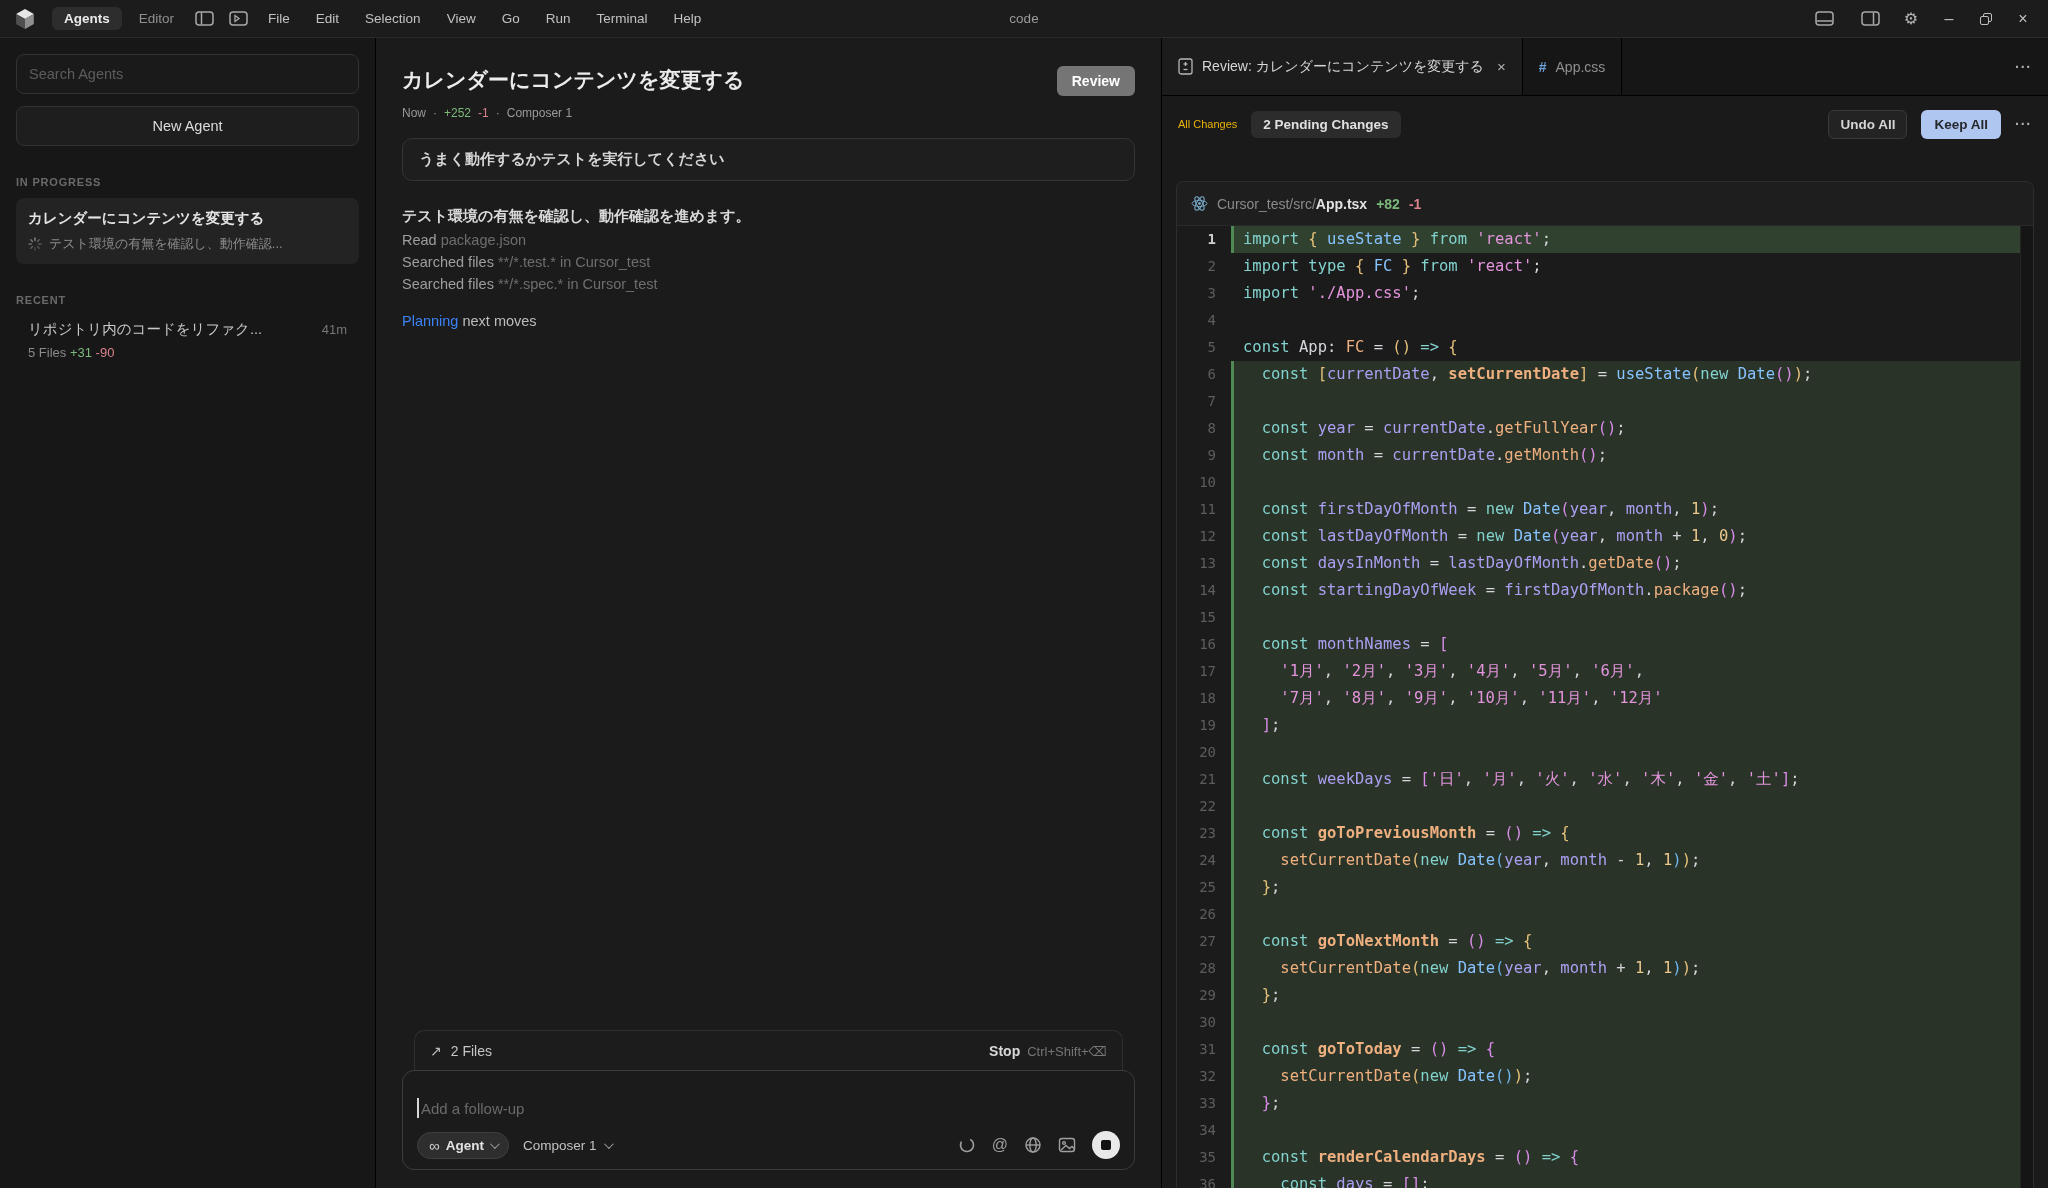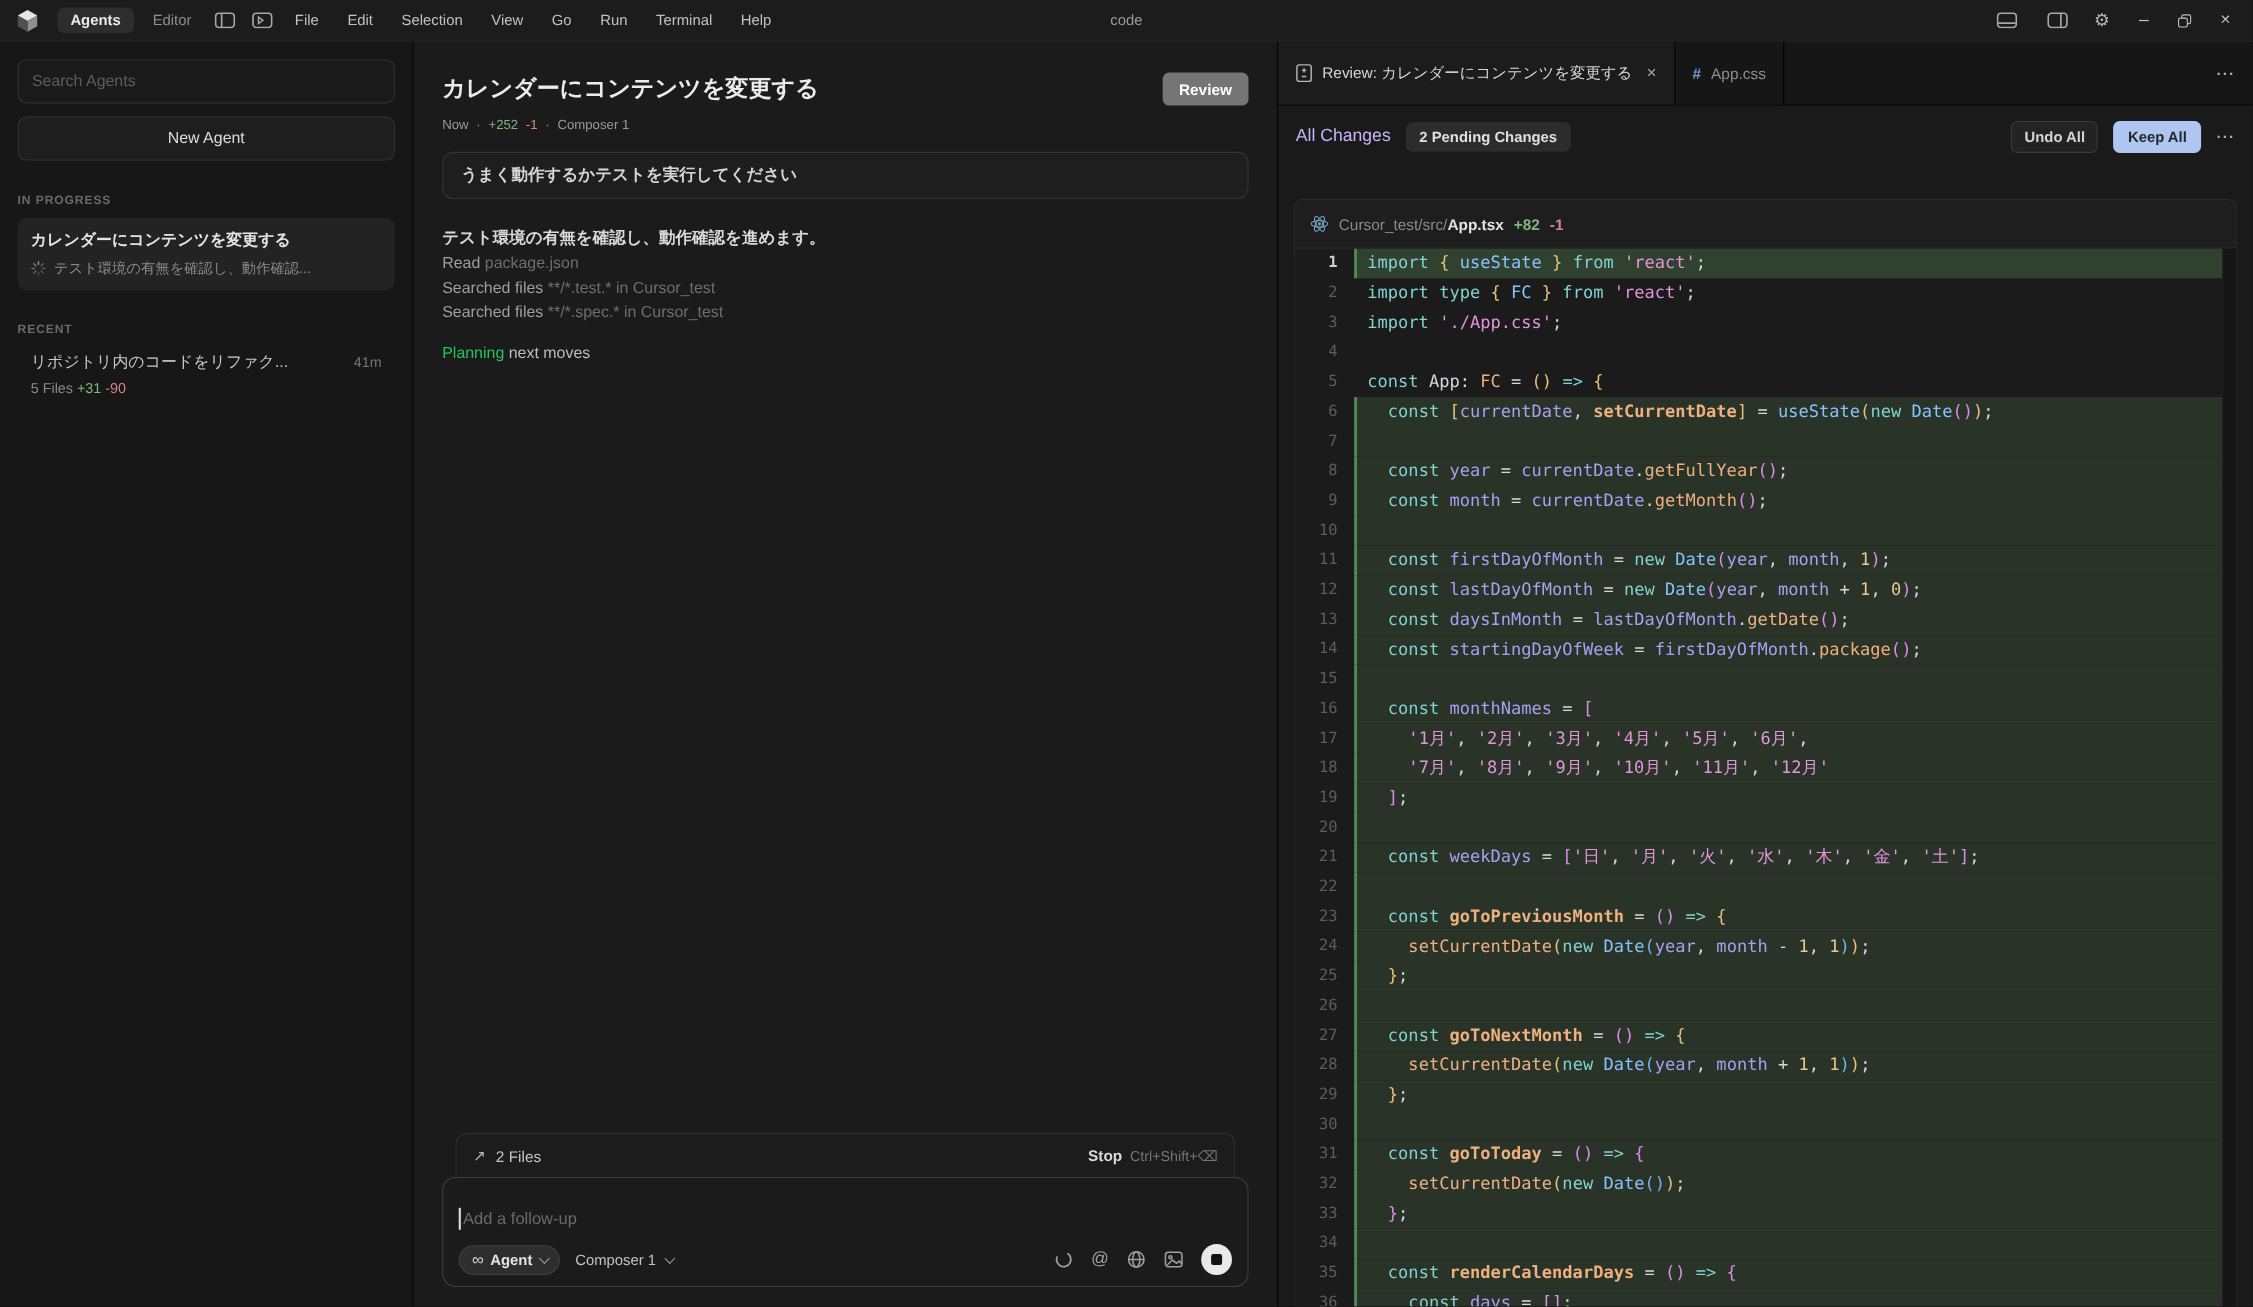--- a/index.html
+++ b/index.html
@@ -50,21 +50,21 @@
   .thread-head { margin-top:28px; display:flex; align-items:flex-start; }
   .thread-title { font-size:21px; font-weight:700; color:#ececec; flex:1; }
   .review-btn { background:#757575; color:#fff; font-size:14px; font-weight:600; border-radius:6px; padding:7px 15px; cursor:default; }
   .thread-meta { margin-top:10px; font-size:12px; color:#9a9a9a; display:flex; gap:7px; }
   .user-msg { margin-top:18px; border:1px solid #343434; border-radius:10px; background:#1e1e1e; padding:11px 16px; color:#d6d6d6; font-size:15px; font-weight:600; }
   .assistant-msg { margin-top:26px; color:#d9d9d9; font-size:15px; font-weight:600; }
   .tool-row { margin-top:6px; font-size:14.5px; }
   .tool-verb { color:#9e9e9e; }
   .tool-detail { color:#6e6e6e; }
   .status-row { margin-top:21px; font-size:14.5px; }
-  .status-prefix { color:#22c55e; }
+  .status-prefix { color:#3b82f6; }
   .status-suffix { color:#bdbdbd; }
   .thread-spacer { flex:1; }
 
   .files-row { margin:0 12px; height:40px; border:1px solid #2f2f2f; border-bottom:none; border-radius:10px 10px 0 0; background:#1c1c1c; display:flex; align-items:center; padding:0 15px; }
   .files-left { display:flex; align-items:center; gap:9px; color:#c6c6c6; font-size:14px; flex:1; }
   .files-arrow { color:#b8b8b8; font-size:14px; }
   .stop-label { color:#d8d8d8; font-weight:600; font-size:14px; }
   .stop-short { color:#757575; font-size:13px; margin-left:7px; }
   .composer-box { position:relative; z-index:2; border:1px solid #3c3c3c; border-radius:12px; background:#1b1b1b; height:100px; margin-bottom:18px; padding:14px 14px 10px; display:flex; flex-direction:column; }
   .composer-input { display:flex; align-items:center; flex:1; }
@@ -84,21 +84,21 @@
   
   .tabbar { height:58px; background:#161616; display:flex; align-items:stretch; border-bottom:1px solid #000; }
   .tab { display:flex; align-items:center; gap:9px; padding:0 16px; font-size:14px; border-right:1px solid #000; }
   .tab.active { background:#1c1c1c; color:#d6d6d6; }
   .tab.inactive { color:#8f8f8f; background:#161616; }
   .tab-close { color:#b0b0b0; font-size:15px; margin-left:4px; }
   .hash-glyph { color:#6a9fd8; font-weight:700; font-size:14px; }
   .tab-fill { flex:1; display:flex; align-items:center; justify-content:flex-end; padding:0 16px; color:#b0b0b0; }
   .more-glyph { letter-spacing:1px; font-weight:700; color:#b0b0b0; font-size:14px; }
   .changesbar { height:56px; background:#1a1a1a; display:flex; align-items:center; padding:0 16px; gap:14px; }
-  .all-changes { color:#c4b5fd; font-size:16px; }
+  .all-changes { color:#eab308; font-size:11px; }
   .pending-pill { background:#2c2c2c; border-radius:6px; padding:6px 12px; color:#e0e0e0; font-size:13.5px; font-weight:600; }
   .changes-fill { flex:1; }
   .undo-btn { background:#232323; border:1px solid #3a3a3a; border-radius:6px; padding:6px 11px; color:#d5d5d5; font-size:13.5px; font-weight:600; }
   .keep-btn { background:#aec6f0; border-radius:6px; padding:7px 13px; color:#26282c; font-size:13.5px; font-weight:600; }
 
   .diff-card { margin:29px 14px 0; border:1px solid #2e2e2e; border-bottom:none; border-radius:8px 8px 0 0; background:#1b1b1b; flex:1; overflow:hidden; position:relative; display:flex; flex-direction:column; }
   .diff-head { height:44px; background:#1e1e1e; border-bottom:1px solid #2a2a2a; display:flex; align-items:center; gap:9px; padding:0 14px; font-size:14px; flex:none; }
   .path-prefix { color:#8a8a8a; }
   .file-name { color:#e2e2e2; font-weight:700; }
   .diff-add { color:#7cb87c; font-weight:600; }

